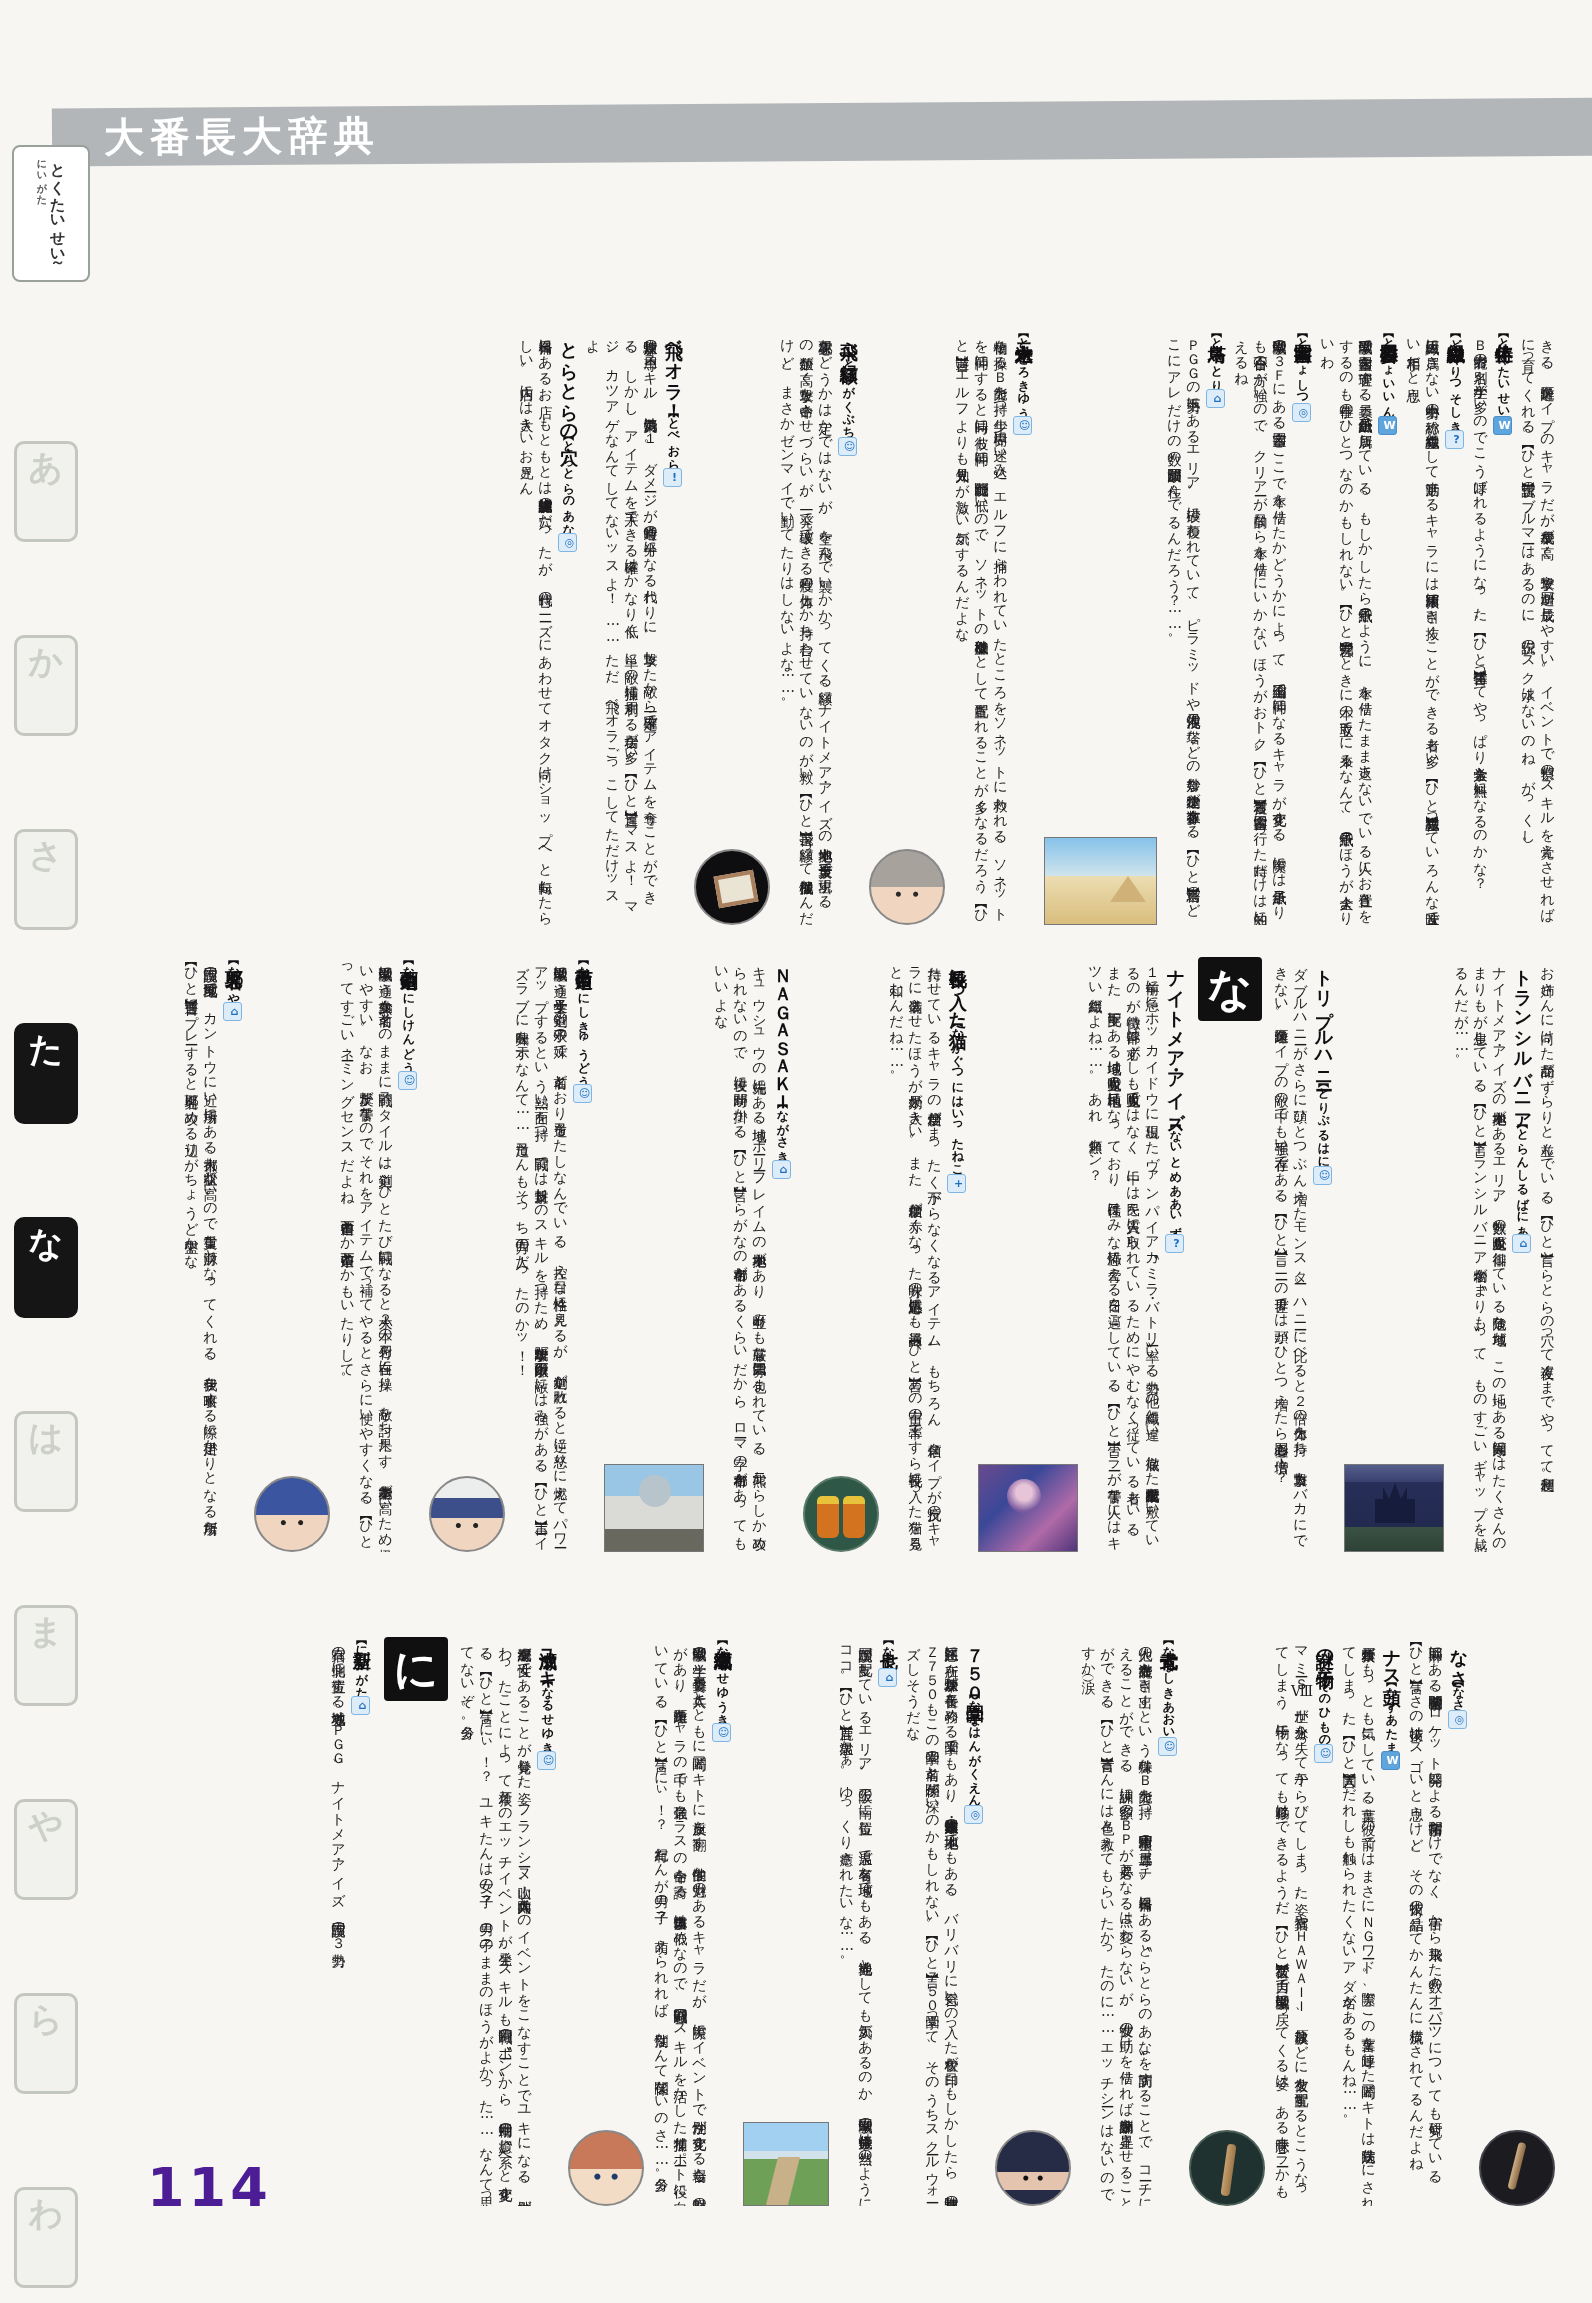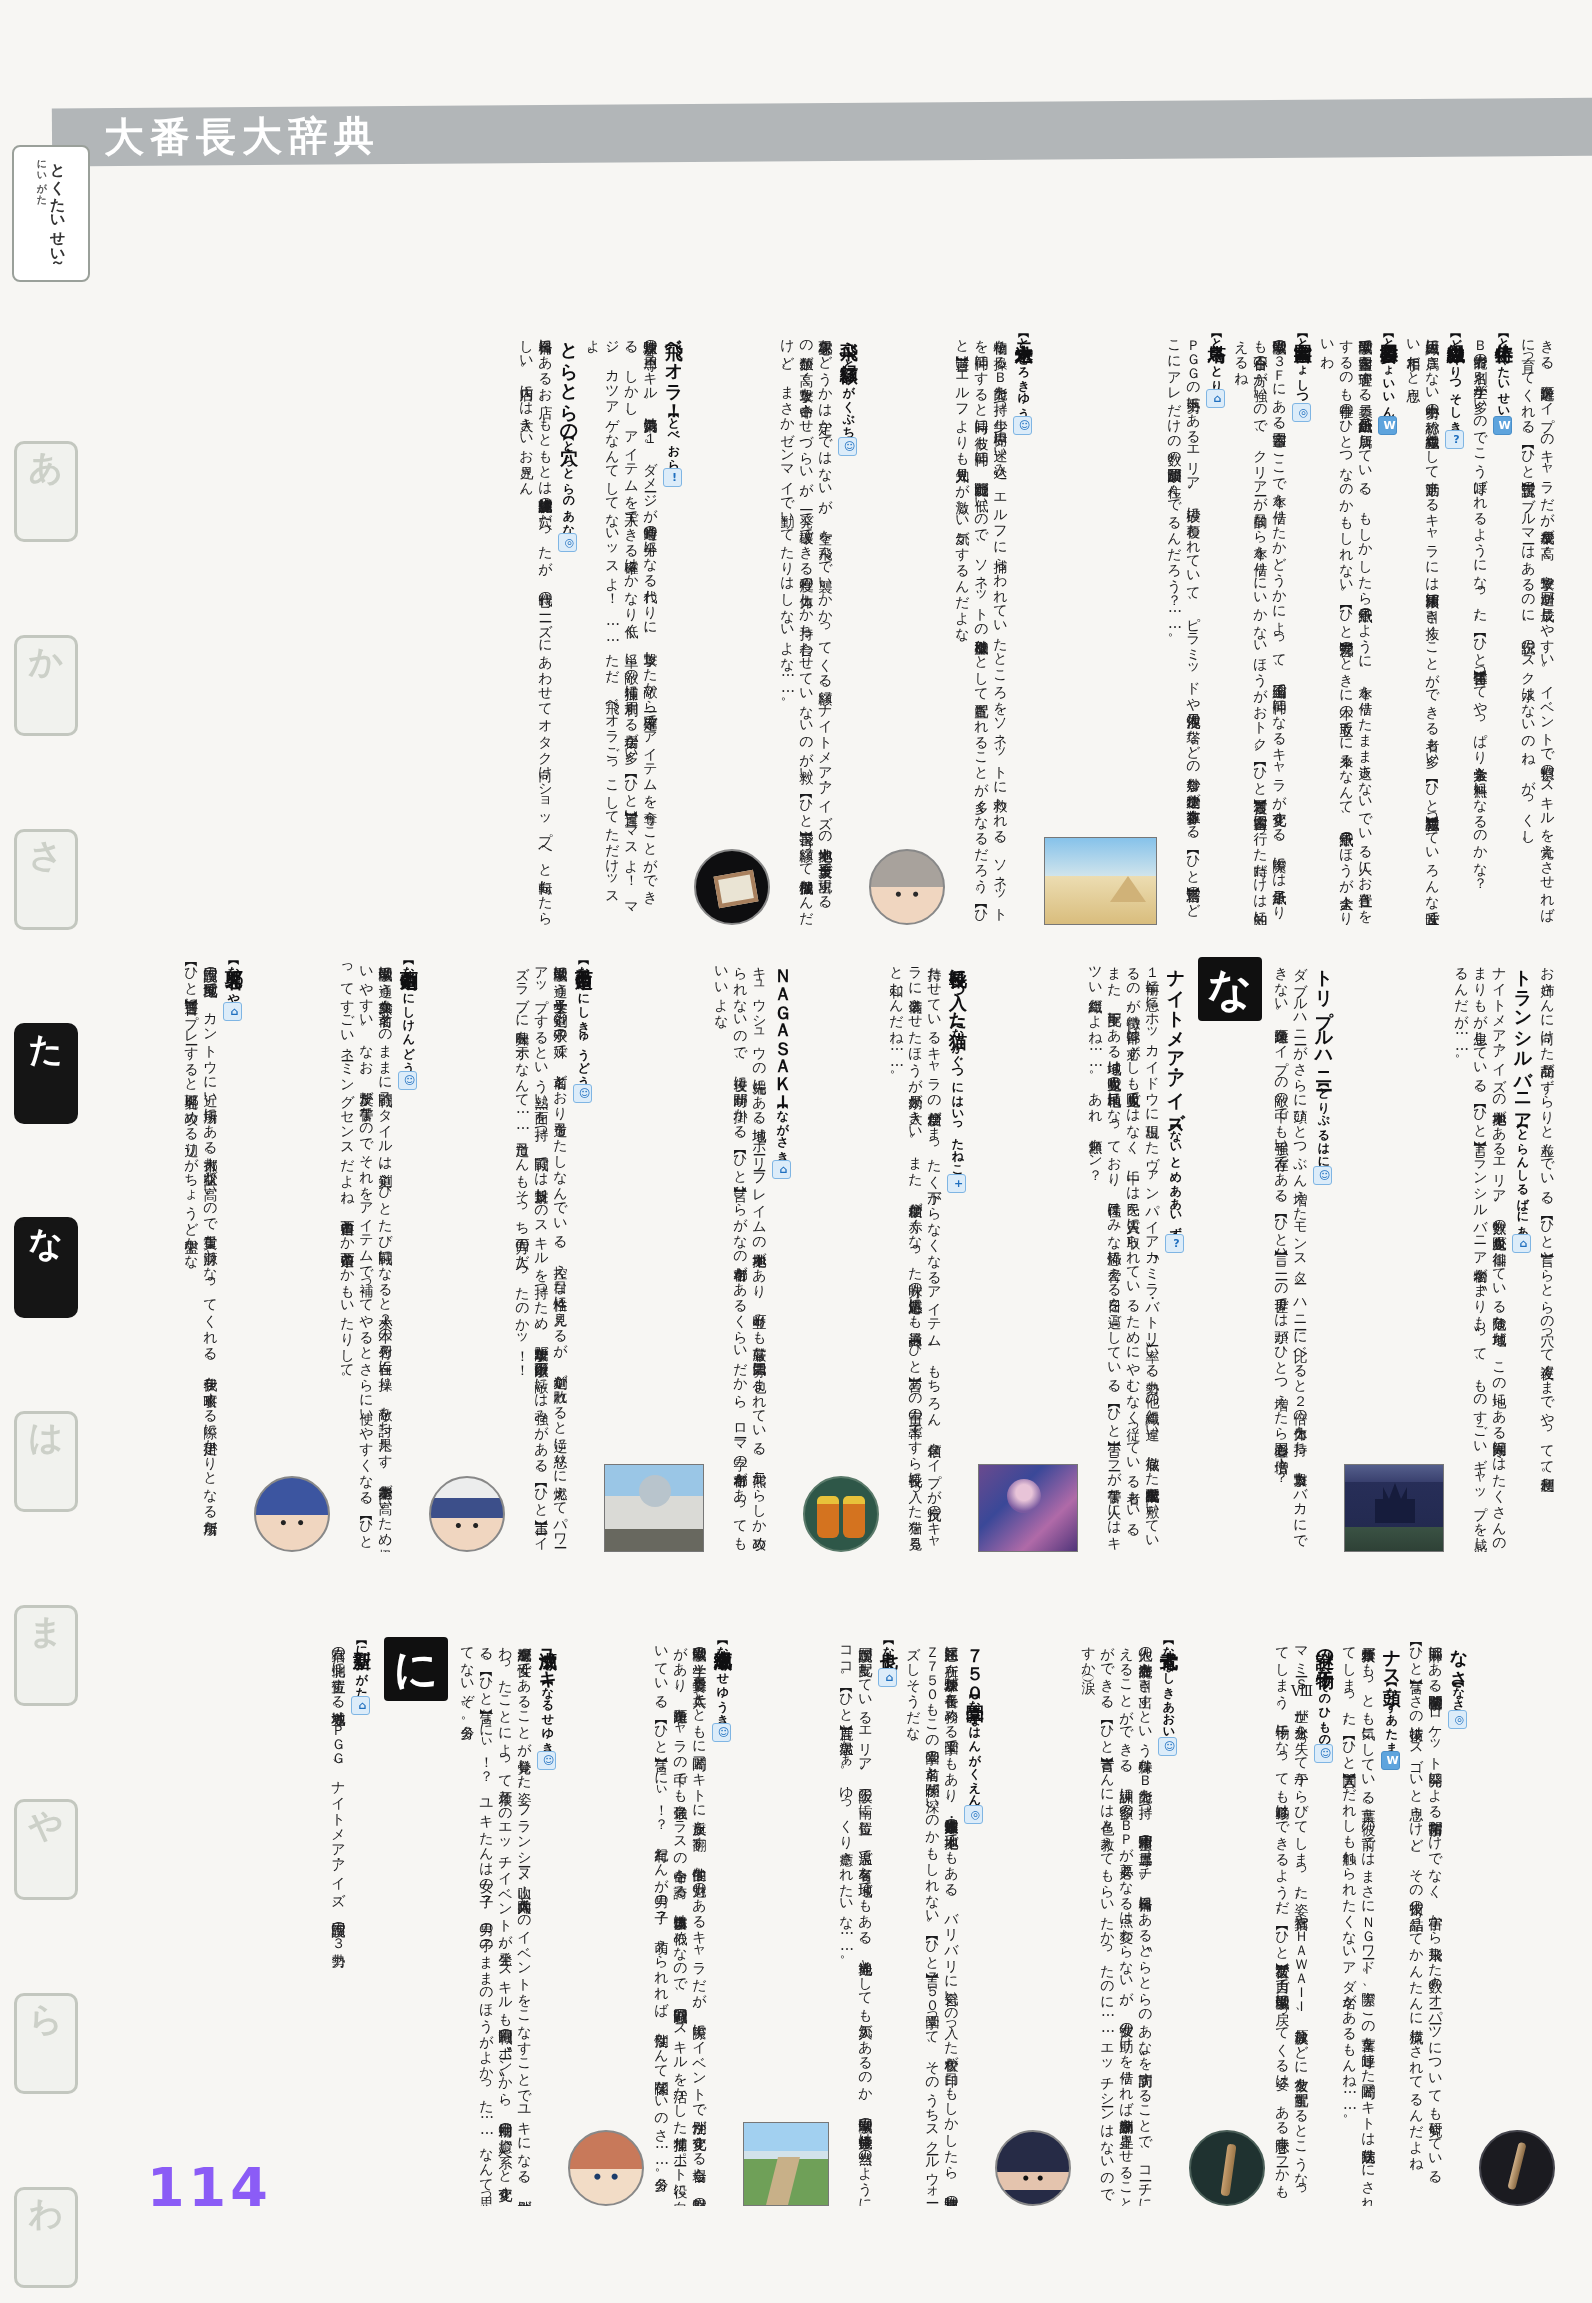--- a/index.html
+++ b/index.html
@@ -91,21 +91,21 @@
      radial-gradient(circle at 62% 62%,#222 2px,transparent 3px),
      linear-gradient(180deg,#3c55a0 0 52%,#f0d6c0 52%);}
   .portrait-yuuki{background:radial-gradient(circle at 38% 62%,#1c3c6a 2.5px,transparent 3.5px),
      radial-gradient(circle at 62% 62%,#1c3c6a 2.5px,transparent 3.5px),
      linear-gradient(180deg,#c8795a 0 52%,#f2dcc6 52%);}
   .portrait-aoi{background:radial-gradient(circle at 40% 64%,#111 2px,transparent 3px),
      radial-gradient(circle at 60% 64%,#111 2px,transparent 3px),
      linear-gradient(180deg,#262b46 0 55%,#e4c4ae 55% 80%,#262b46 80%);}
   
   #page-number{position:absolute;left:147px;top:2161px;
-     font:700 54px/1 "DejaVu Sans",sans-serif;color:#8b5cf6;letter-spacing:4px;}
+     font:700 54px/1 "DejaVu Sans",sans-serif;color:#4c1d95;letter-spacing:4px;}
 </style>
 </head>
 <body>
 
 <div id="page">
   <div id="header-bar">
     <span id="header-title">大番長大辞典</span>
   </div>
 
   <div id="sidebar-tabs">

